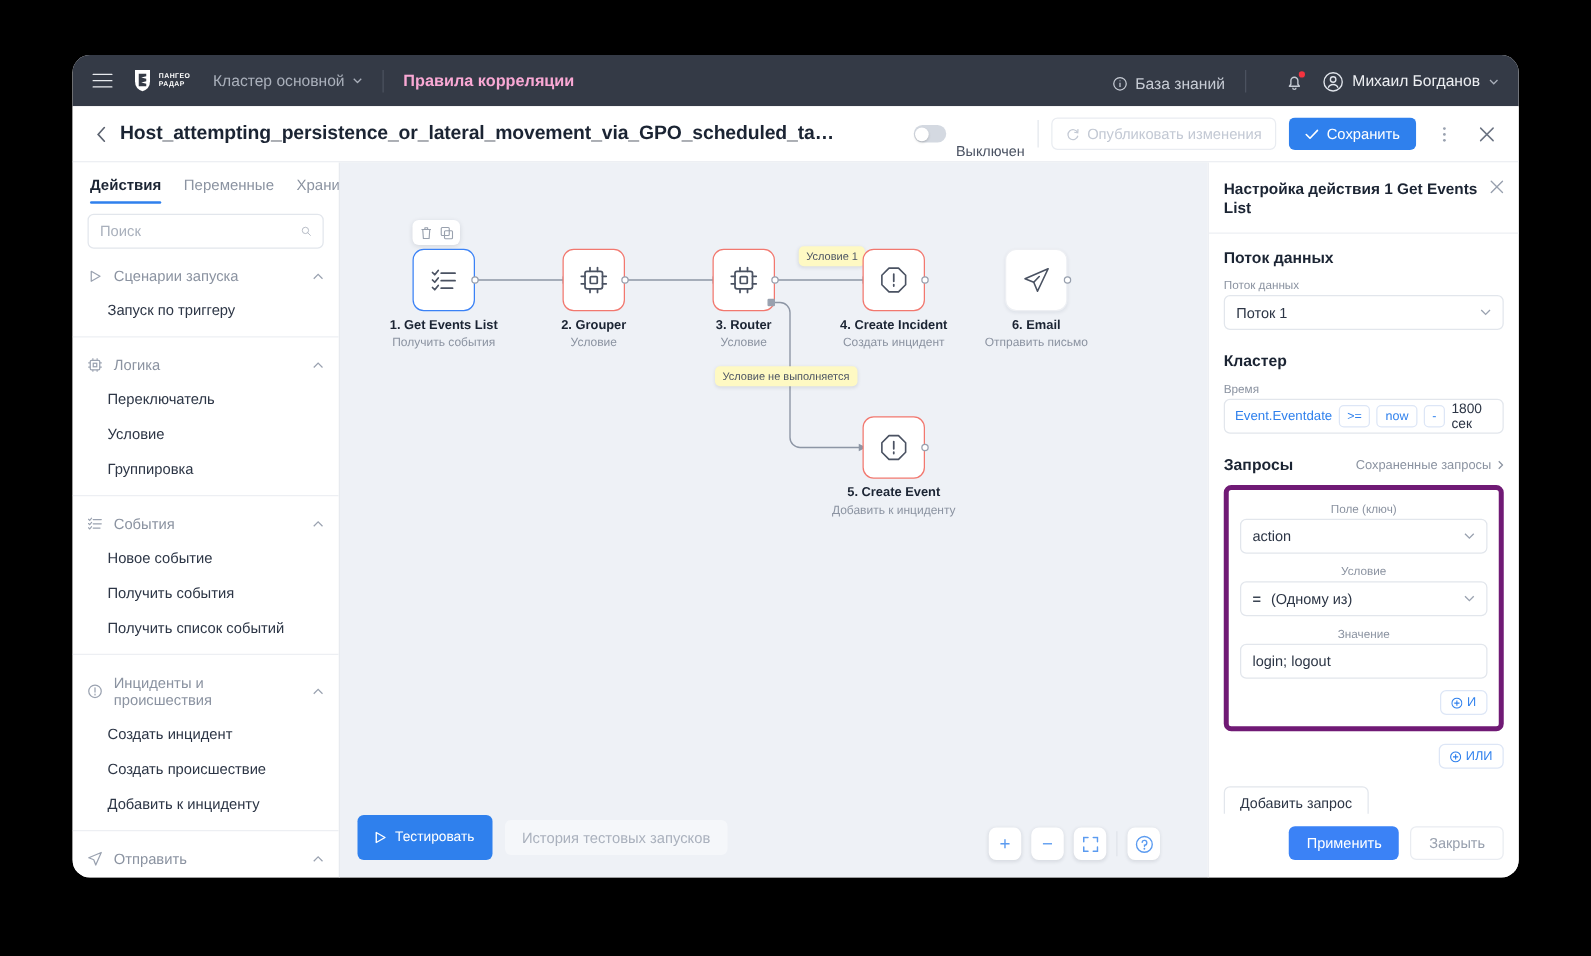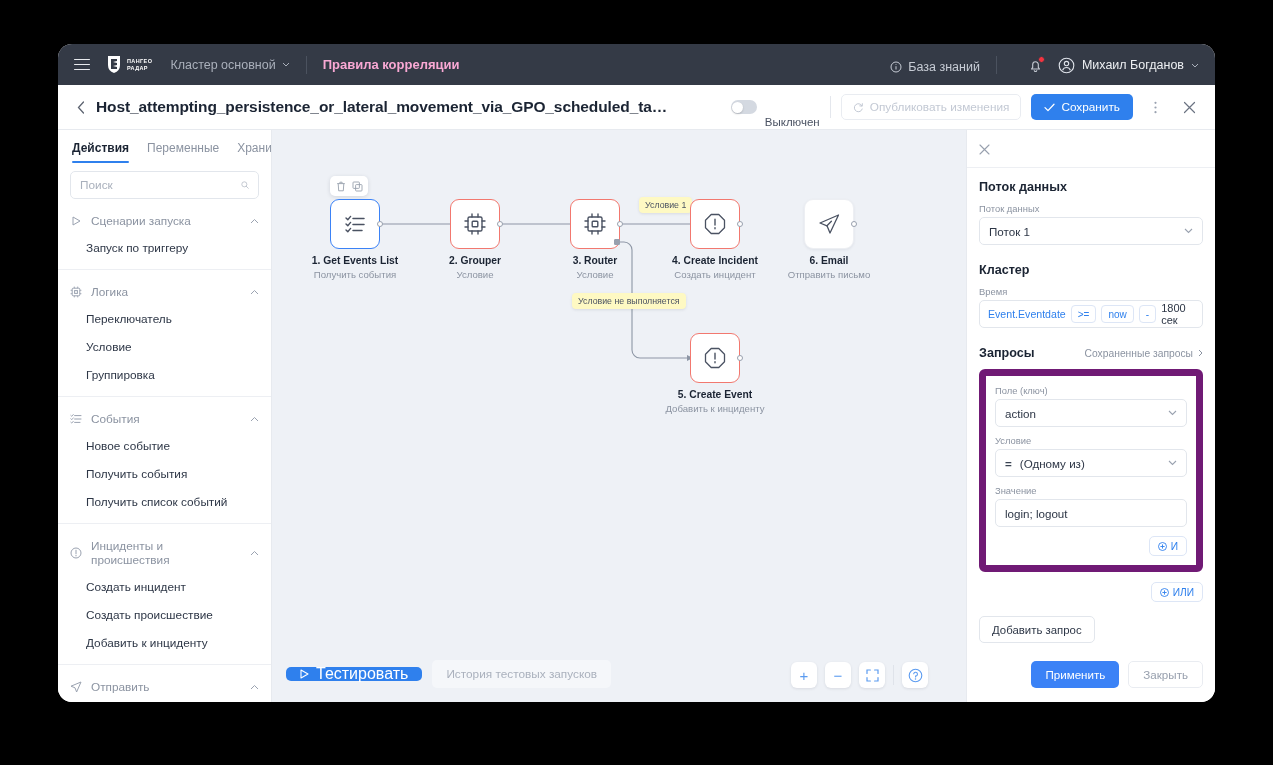--- a/index.html
+++ b/index.html
@@ -95,21 +95,21 @@
   .port{ position:absolute; width:6px; height:6px; border-radius:50%; background:#fff;
          border:1.2px solid #98a0ae;}
   .port.sq{ border-radius:1px; background:#98a0ae;}
   .edge-label{ position:absolute; background:#fef9c3; border-radius:4px; font-size:8.8px;
     color:#4a5262; padding:3px 6px; box-shadow:0 1px 3px rgba(20,30,50,.10); white-space:nowrap;}
   .node-tools{ position:absolute; background:#fff; border-radius:5px; box-shadow:0 1px 4px rgba(20,30,50,.13);
     display:flex; gap:2px; padding:3px 4px;}
   .node-tools span{ width:14px; height:14px; display:flex; align-items:center; justify-content:center;
     color:#99a1ae; cursor:pointer;}
   .canvas-bottom{ position:absolute; left:14px; bottom:14px; display:flex; gap:10px; align-items:center;}
-  .btn-test{ height:14px; padding:0 14px; background:#2f80ed; color:#fff; font-size:16px;
+  .btn-test{ height:36px; padding:0 14px; background:#2f80ed; color:#fff; font-size:11px;
     border-radius:5px; display:flex; align-items:center; gap:7px; cursor:pointer;}
   .btn-hist{ height:28px; padding:0 14px; background:#f5f7fa; color:#aab1bd; font-size:11.8px;
     border-radius:5px; display:flex; align-items:center; cursor:pointer;}
   .zoom-ctrls{ position:absolute; right:38px; bottom:14px; display:flex; gap:8px; align-items:center;}
   .zbtn{ width:26px; height:26px; background:#fff; border-radius:6px; display:flex; align-items:center;
     justify-content:center; color:#5b9bf0; font-size:15px; cursor:pointer; box-shadow:0 1px 3px rgba(20,30,50,.10);}
   .zsep{ width:1px; height:20px; background:#dfe3ea;}
 
   
   .panel{ width:249px; background:#fff; border-left:1px solid #e7eaef; position:relative;
@@ -127,21 +127,21 @@
     padding:0 9px; font-size:11.6px; color:#2d3646; cursor:pointer;}
   .select .cv{ margin-left:auto; color:#9aa2b0; font-size:10px;}
   .mb14{ margin-bottom:14px;}
   .mb18{ margin-bottom:18px;}
   .timebox{ height:28px; border:1px solid #e2e6ec; border-radius:5px; display:flex; align-items:center;
     padding:0 4px 0 8px; gap:5px;}
   .tkn-field{ font-size:10.6px; color:#2f80ed;}
   .tkn{ border:1px solid #dde6f6; border-radius:4px; height:18px; padding:0 6px; font-size:10px;
     color:#2f80ed; display:flex; align-items:center; background:#fff;}
   .t-plain{ font-size:11px; color:#2d3646;}
-  .qcard{ border:7px solid #701a75; border-radius:6px; padding:9px; margin-bottom:10px;}
+  .qcard{ border:4px solid #701a75; border-radius:6px; padding:9px; margin-bottom:10px;text-align:center;}
   .chip-btn{ border:1px solid #dde6f6; border-radius:5px; height:20px; padding:0 8px; font-size:10.2px;
     color:#2f80ed; display:inline-flex; align-items:center; gap:4px; cursor:pointer; background:#fff;}
   .right-row{ display:flex; justify-content:flex-end; margin-top:2px;}
   .btn-add{ border:1px solid #e2e6ec; border-radius:5px; height:27px; padding:0 12px; font-size:11.4px;
     color:#2d3646; background:#fff; display:inline-flex; align-items:center; cursor:pointer; margin-top:14px;}
   .panel-foot{ padding:10px 12px 14px; display:flex; justify-content:flex-end; gap:9px;}
   .btn-apply{ height:27px; padding:0 14px; background:#3b82f6; color:#fff; font-size:11.6px;
     border-radius:5px; display:flex; align-items:center; cursor:pointer;}
   .btn-close{ height:27px; padding:0 14px; background:#fff; color:#98a0ae; font-size:11.6px;
     border:1px solid #e9ecf1; border-radius:5px; display:flex; align-items:center; cursor:pointer;}
@@ -486,20 +486,21 @@
               <circle cx="7.5" cy="7.5" r="6.3" stroke="#5b9bf0" stroke-width="1.1" fill="none"></circle>
               <path d="M5.7 5.8 a1.9 1.9 0 1 1 1.9 2.3 V9" stroke="#5b9bf0" stroke-width="1.1" fill="none" stroke-linecap="round"></path>
               <circle cx="7.5" cy="11" r=".75" fill="#5b9bf0"></circle>
             </svg>
         </div>
       </div>
     </div>
 
     <div class="panel">
       <div class="panel-head">
+        <div class="panel-title">Настройка действия 1 Get Events List</div>
         <div class="panel-x">
           <svg width="11" height="11" viewBox="0 0 11 11">
               <path d="M1 1 L10 10 M10 1 L1 10" stroke="#98a0ae" stroke-width="1.1" stroke-linecap="round"></path>
             </svg>
         </div>
       </div>
 
       <div class="panel-body">
 
         

